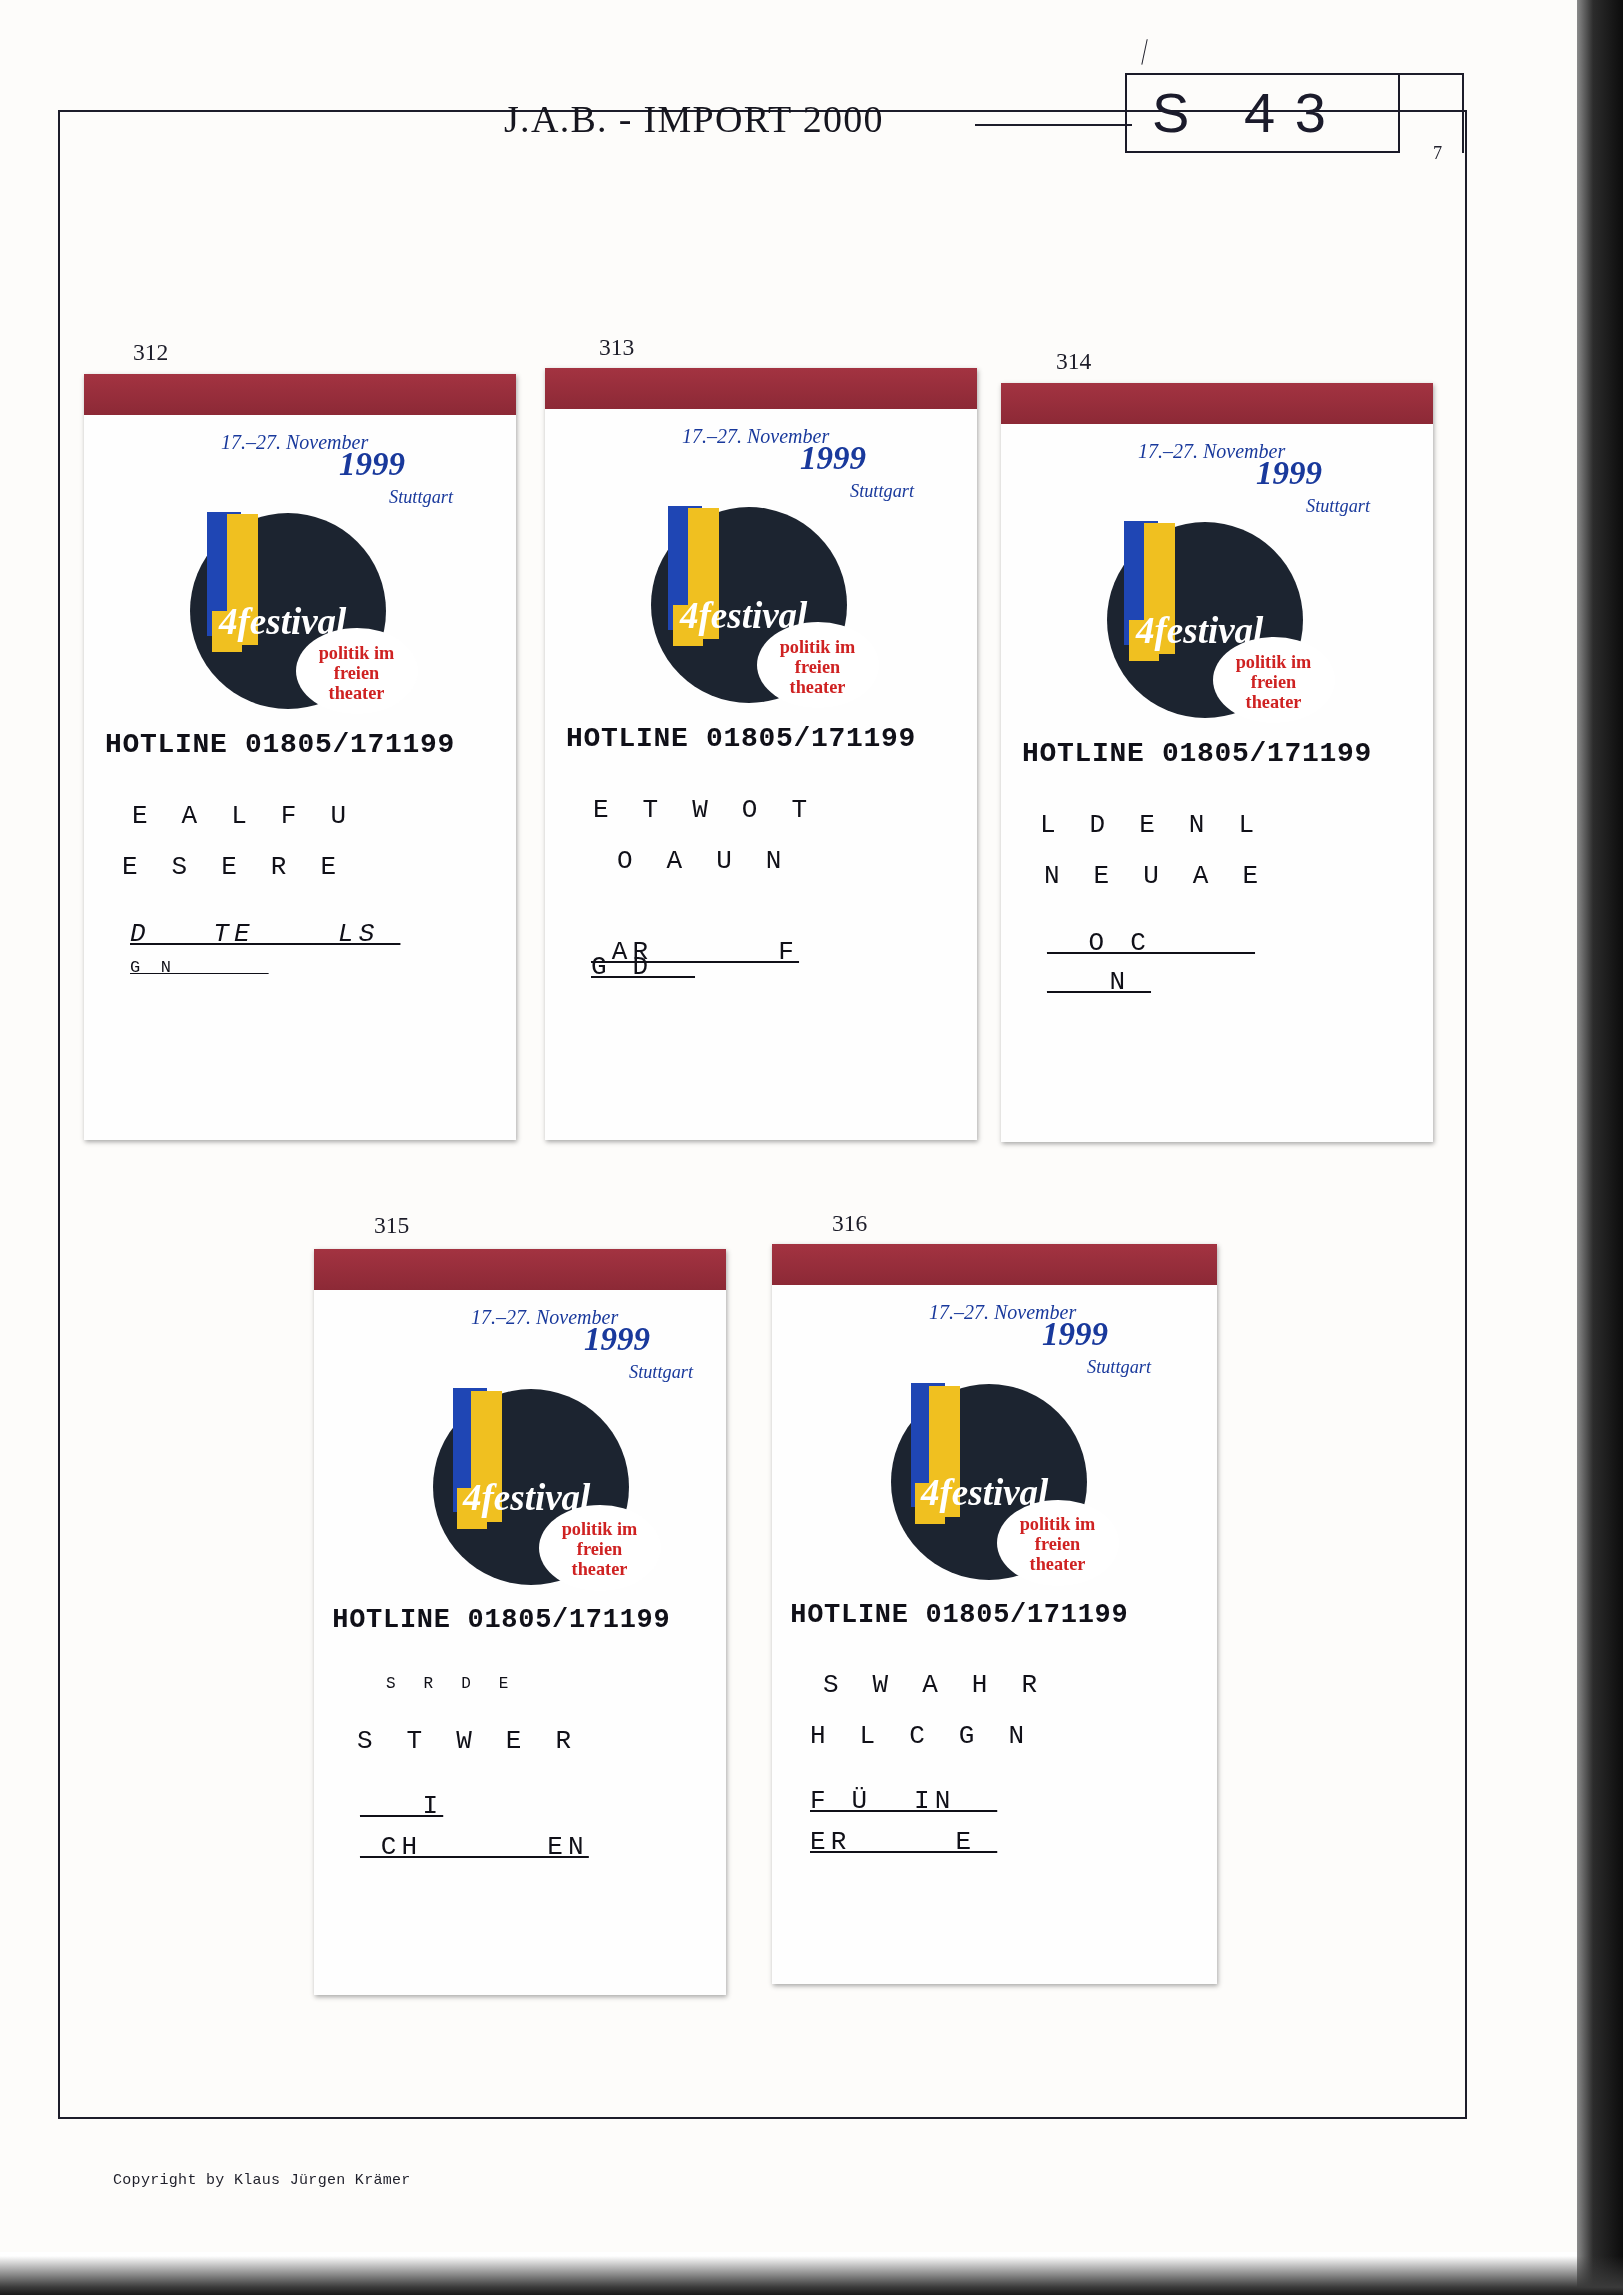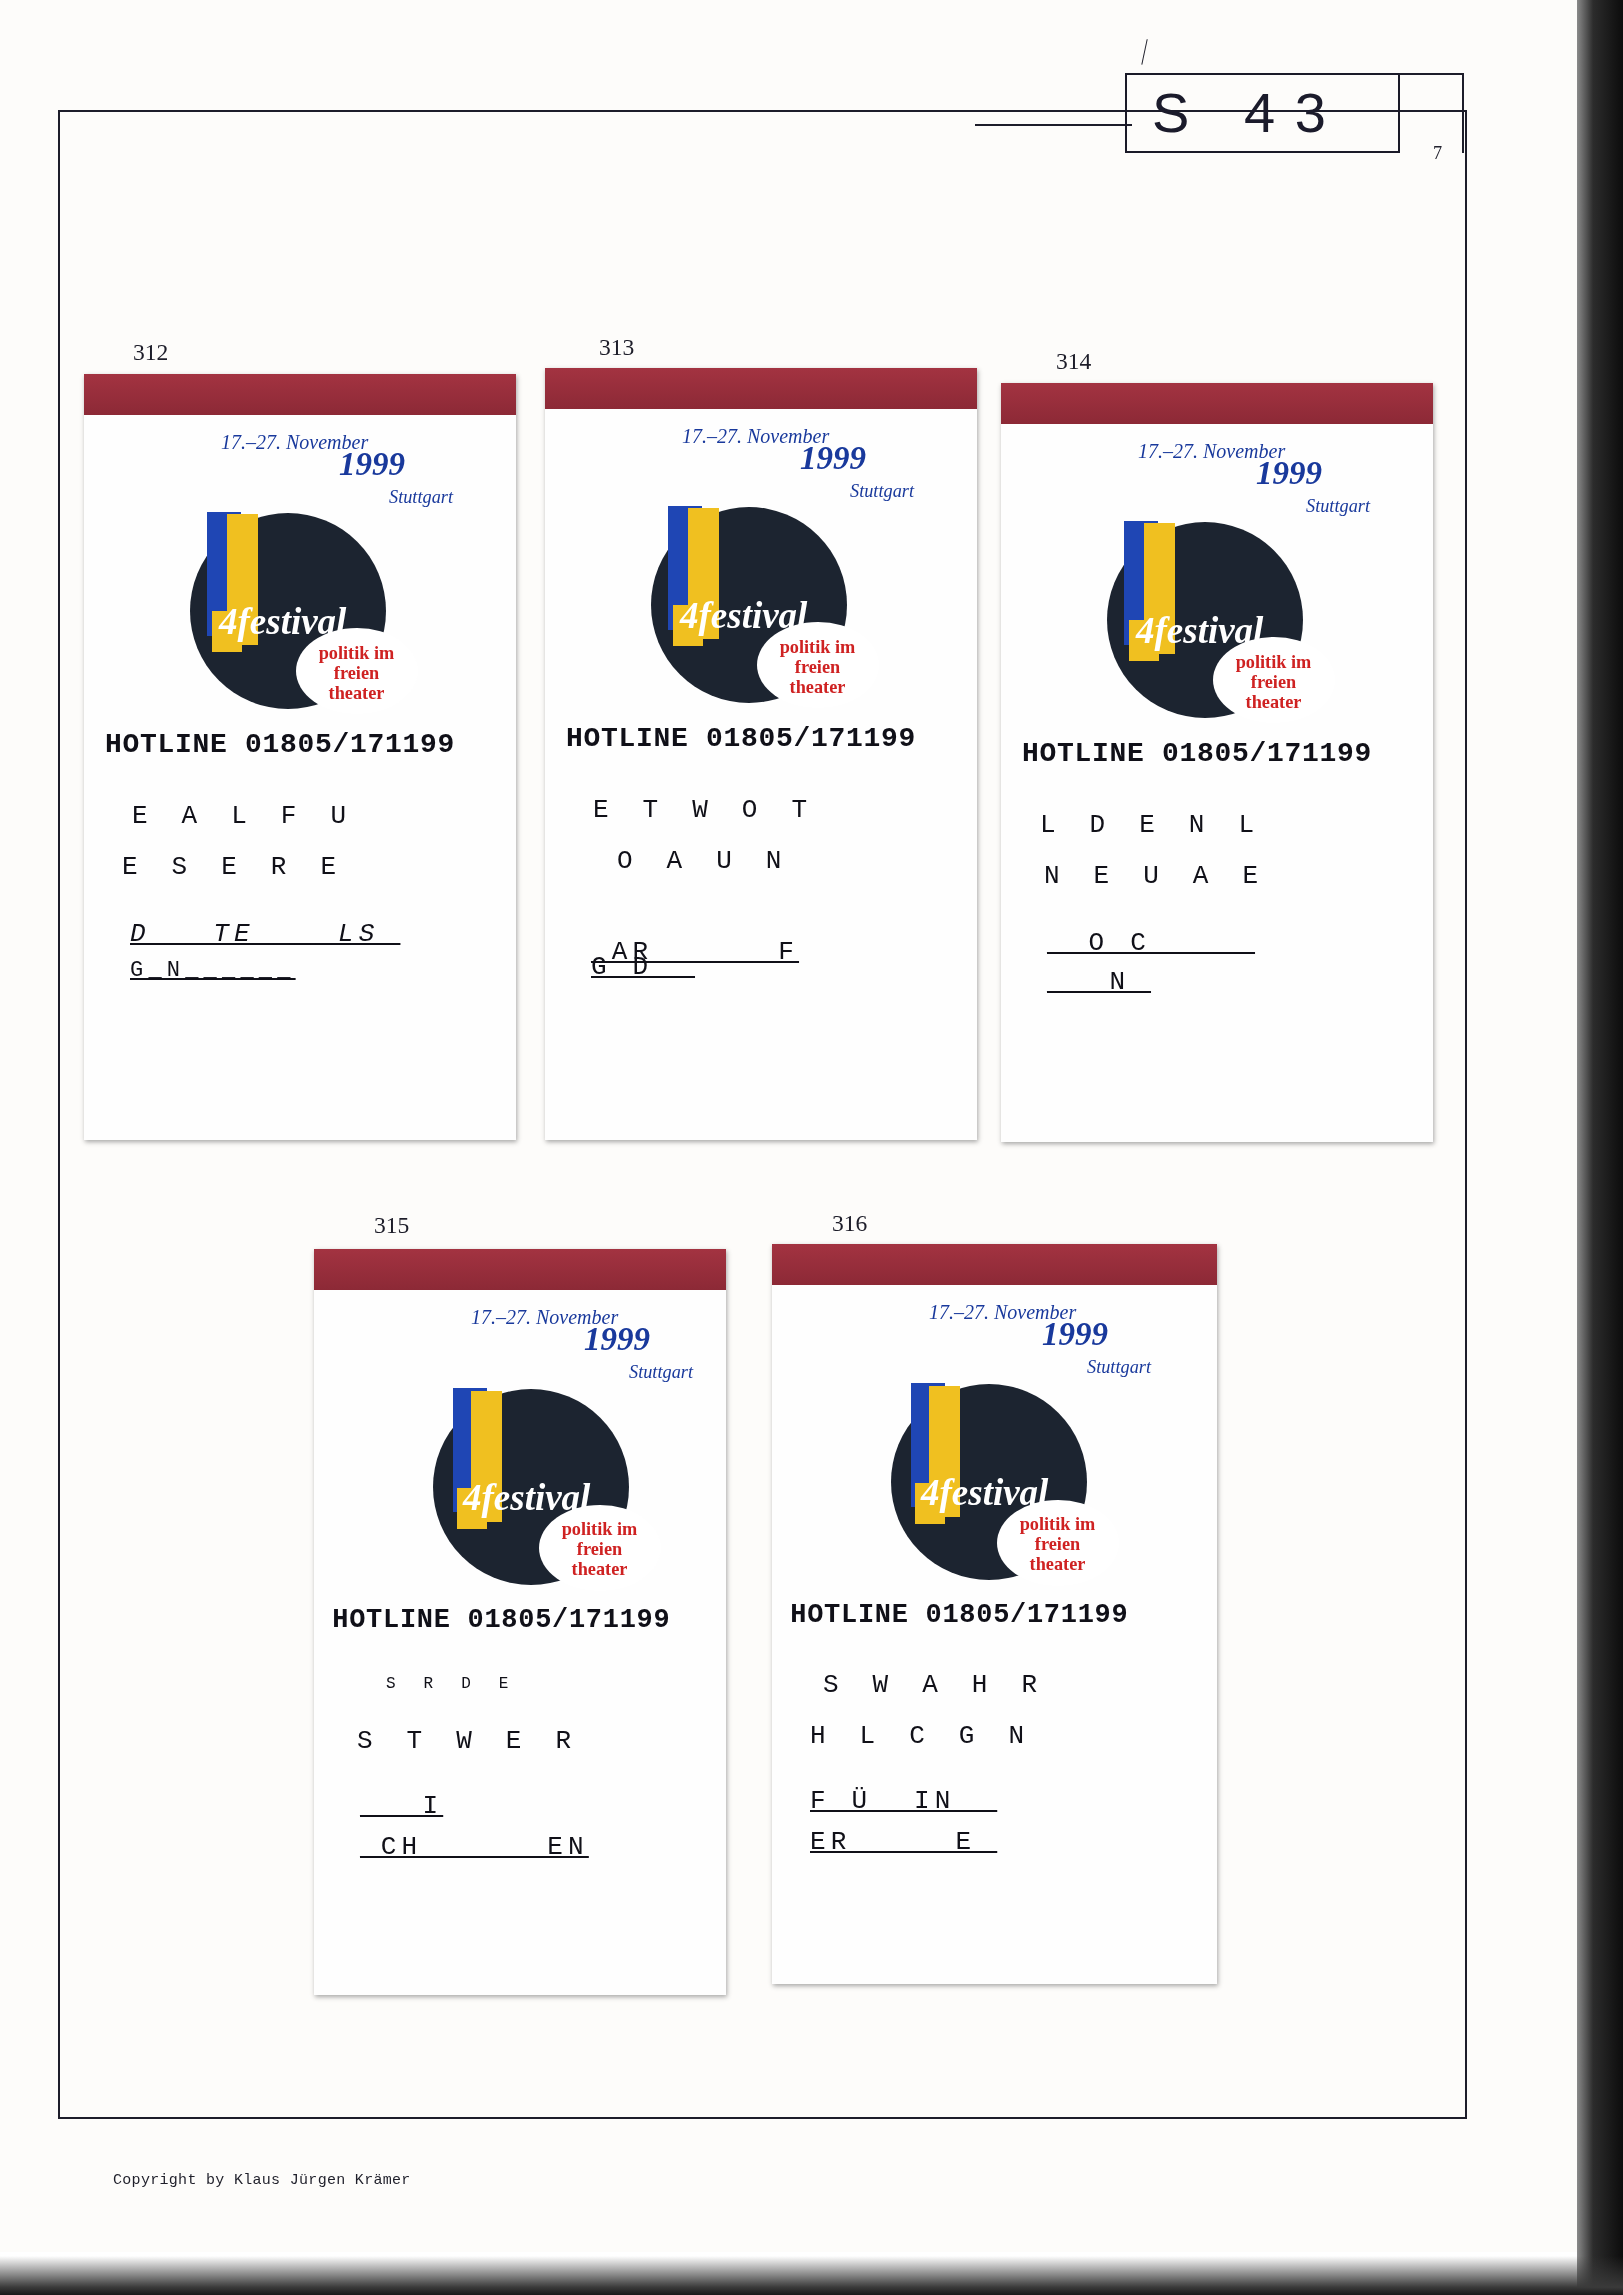--- a/index.html
+++ b/index.html
@@ -207,20 +207,21 @@
 </head>
 <body>
 
 <div class="page">
   <div class="paper"></div>
   <div class="dark-right"></div>
   <div class="bottom-shadow"></div>
 
   <div class="page-frame"></div>
 
+  <div class="header-title">J.A.B. - IMPORT  2000</div>
   <div class="header-rule"></div>
   <div class="tick"></div>
   <div class="stamp-box"></div>
   <div class="stamp-outer"></div>
   <div class="stamp-text">S  43</div>
   <div class="page-num">7</div>
 
   <div class="card-num" style="left:92px; top:339px;">312</div>
   <div class="card" style="left:84px; top:374px; width:432px; height:766px;">
     <div class="card-top"></div>
@@ -244,21 +245,21 @@
         <div class="bubble-text" style="left:216px; top:229px; width:113px; font-size:18.3px;">
           <div>politik im</div>
           <div>freien</div>
           <div>theater</div>
         </div>
       </div>
       <div class="hotline" style="left:21px; top:314px; font-size:28px; letter-spacing:0.7px;">HOTLINE 01805/171199</div>
       <div class="letters" style="left:48px; top:386px; font-size:26px; letter-spacing:9.2px;">E   A   L   F   U</div>
       <div class="letters" style="left:38px; top:437px; font-size:26px; letter-spacing:9.2px;">E   S   E   R   E</div>
       <div class="blanks" style="left:46px; top:504px; font-size:26px; letter-spacing:5.2px; text-decoration:underline;font-style:italic;">D__ TE____LS_</div>
-      <div class="blanks" style="left:46px; top:543px; font-size:22px; letter-spacing:5.2px; text-decoration:underline;">G_N______</div>
+      <div class="blanks" style="left:46px; top:543px; font-size:17px; letter-spacing:5.2px; text-decoration:underline;">G_N______</div>
     </div>
   </div>
 
   <div class="card-num" style="left:558px; top:334px;">313</div>
   <div class="card" style="left:545px; top:368px; width:432px; height:772px;">
     <div class="card-top"></div>
     <div class="card-body">
       <div class="logo">
         <div class="logo-date" style="left:137px; top:15.7px;">
           <span class="d1">17.–27. November</span>

